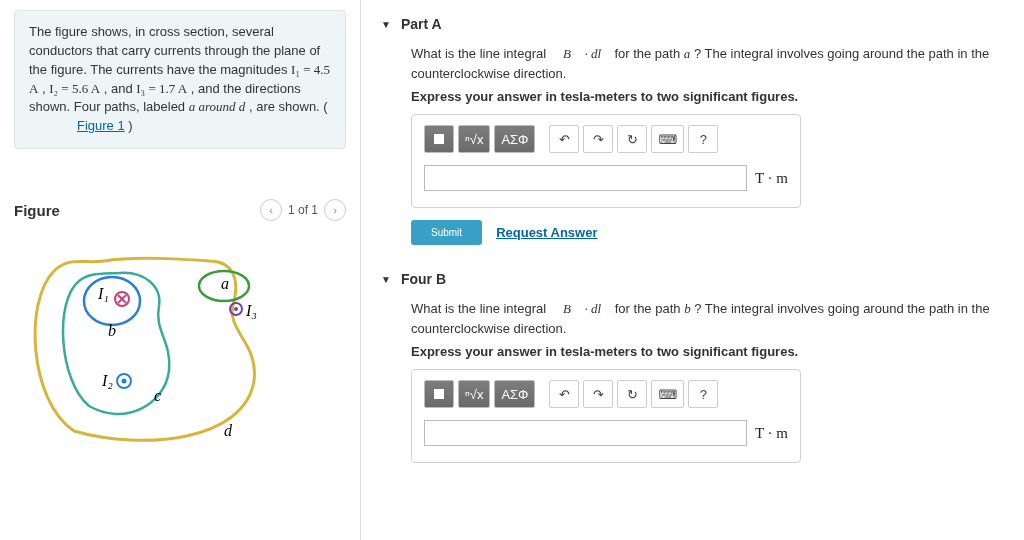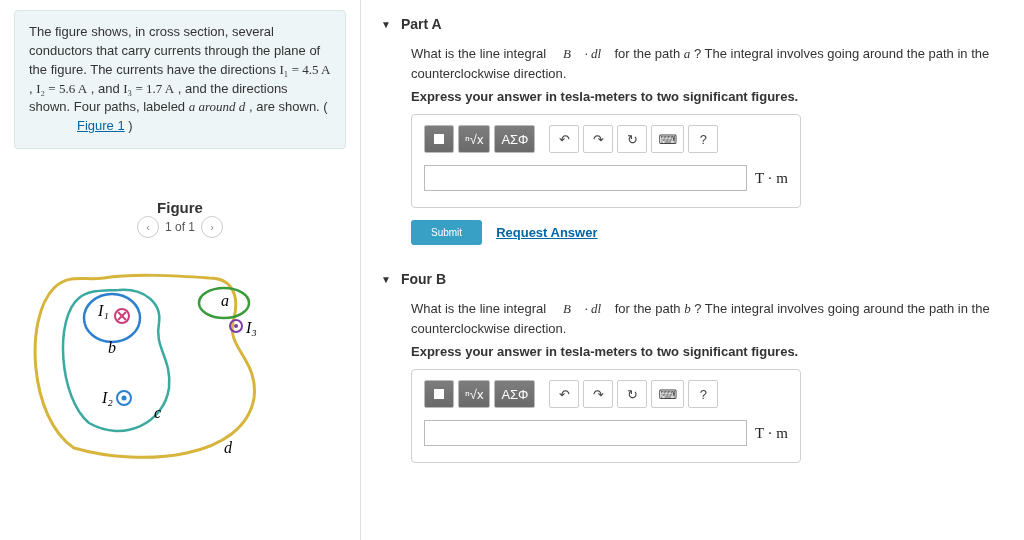--- a/index.html
+++ b/index.html
@@ -43,21 +43,20 @@
     text-decoration: underline;
     cursor: pointer;
     margin-left: 48px;
   }
   .figure-header {
     display: flex;
     align-items: center;
     justify-content: space-between;
     margin-top: 50px;
     margin-bottom: 10px;
-    flex-direction: column;
   }
   .figure-header h3 {
     margin: 0;
     font-size: 15px;
     font-weight: bold;
   }
   .fig-nav {
     display: flex;
     align-items: center;
     gap: 6px;
@@ -176,21 +175,21 @@
   }
   .fig-label { font-family: "Times New Roman", serif; font-style: italic; font-size: 16px; }
 </style>
 </head>
 <body>
 
 <div class="page">
 
   <div class="left-col">
     <div class="problem-box">
-      <span>The figure shows, in cross section, several conductors that carry currents through the plane of the figure. The currents have the directions </span>
+      <span>The figure shows, in cross section, several conductors that carry currents through the plane of the figure. The currents have the magnitudes </span>
       <span class="formula">I₁ = 4.5 A</span>
       <span>, </span>
       <span class="formula">I₂ = 5.6 A</span>
       <span>, and </span>
       <span class="formula">I₃ = 1.7 A</span>
       <span>, and the directions shown. Four paths, labeled </span>
       <span class="formula" style="font-style:italic">a around d</span>
       <span>, are shown. (</span>
       <a class="figlink">Figure 1</a>
       <span>)</span>

